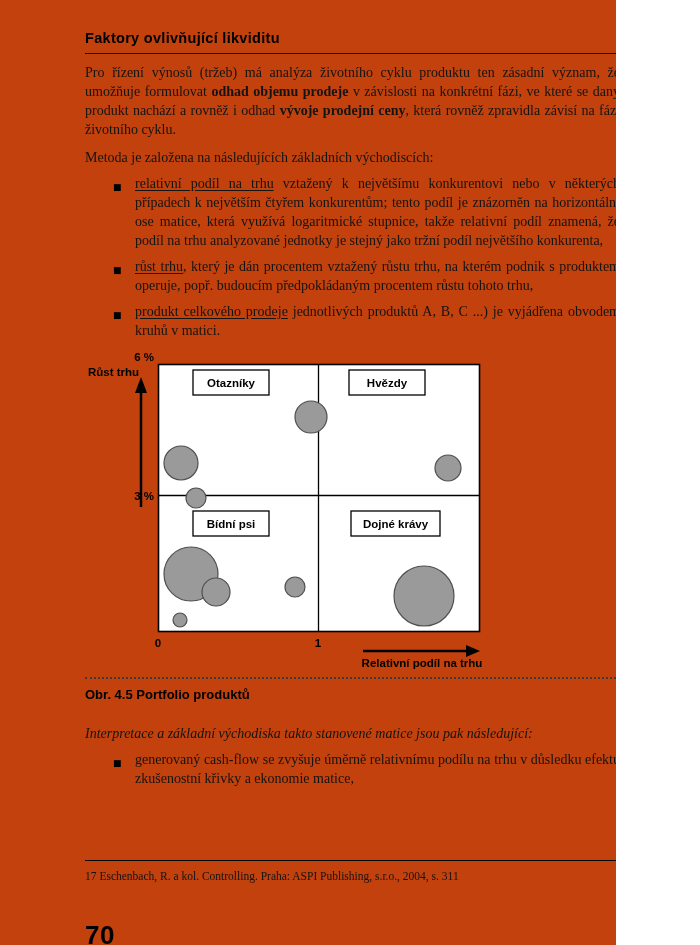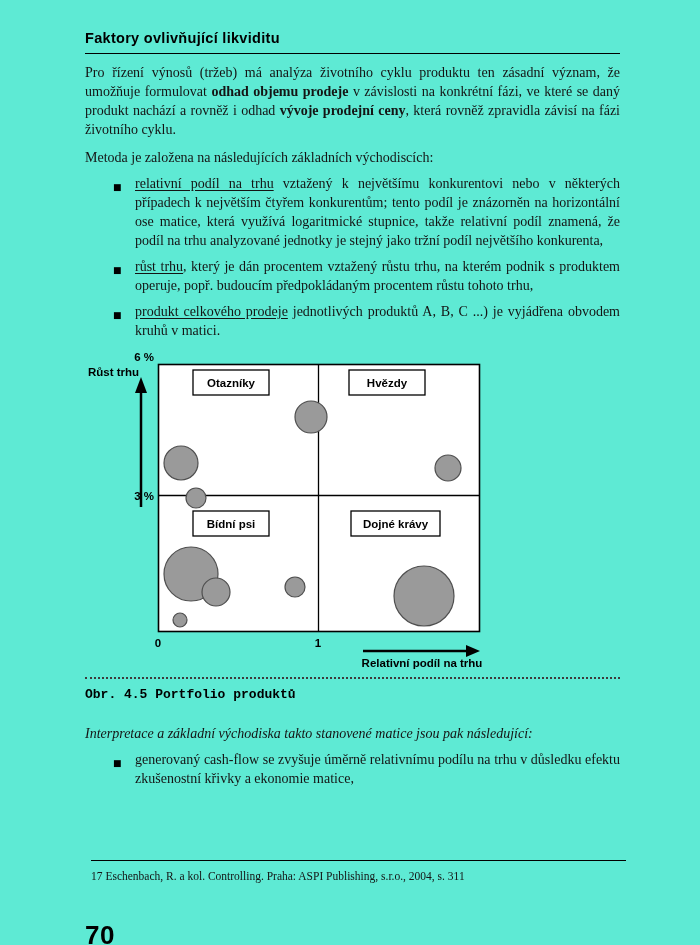--- a/index.html
+++ b/index.html
@@ -1,18 +1,18 @@
 <!DOCTYPE html>
 <html lang="cs"><head>
 <meta charset="utf-8">
 <style>
   * { margin:0; padding:0; box-sizing:border-box; }
   html,body { background:#ffffff; }
   .page {
-    position:relative; width:700px; height:945px; background:#5eead4;
+    position:relative; width:616px; height:945px; background:#c2410c;
     overflow:hidden; font-family:"Liberation Serif", serif; color:#141414;padding-left:15px;
   }
   .content { position:absolute; left:85px; top:30px; width:535px; }
 
   .doc-title {
     font-family:"Liberation Sans", sans-serif; font-weight:bold;
     font-size:14.5px; letter-spacing:.3px; color:#000;
   }
   .title-rule { border-top:1.5px solid #000; margin-top:7px; }
 
@@ -33,26 +33,26 @@
   }
 
   .figure-svg { display:block; margin-top:10px; }
   .fig-label {
     font-family:"Liberation Sans", sans-serif; font-weight:bold;
     font-size:11.5px; fill:#000;
   }
 
   .dotted-rule { border-top:2px dotted #3c3c3c; margin-top:5px; }
   .caption {
-    font-family:Liberation Mono, monospace; font-weight:bold;
+    font-family:Liberation Sans, sans-serif; font-weight:bold;
     font-size:13px; margin-top:8px; color:#000;
   }
   .interp { margin-top:22px;font-style:italic; }
 
-  .footnote-block { position:absolute; left:91px; width:535px; top:860px; }
+  .footnote-block { position:absolute; left:85px; width:535px; top:860px; }
   .footnote-rule { border-top:1px solid #000; }
   .footnote-text { font-size:11.5px; margin-top:8px; line-height:14px; }
 
   .page-number {
     position:absolute; left:85px; top:897px;
     font-family:"Liberation Sans", sans-serif; font-weight:bold;
     font-size:26px; letter-spacing:.5px; color:#000;margin-top:23px;
   }
 </style>
 </head>

